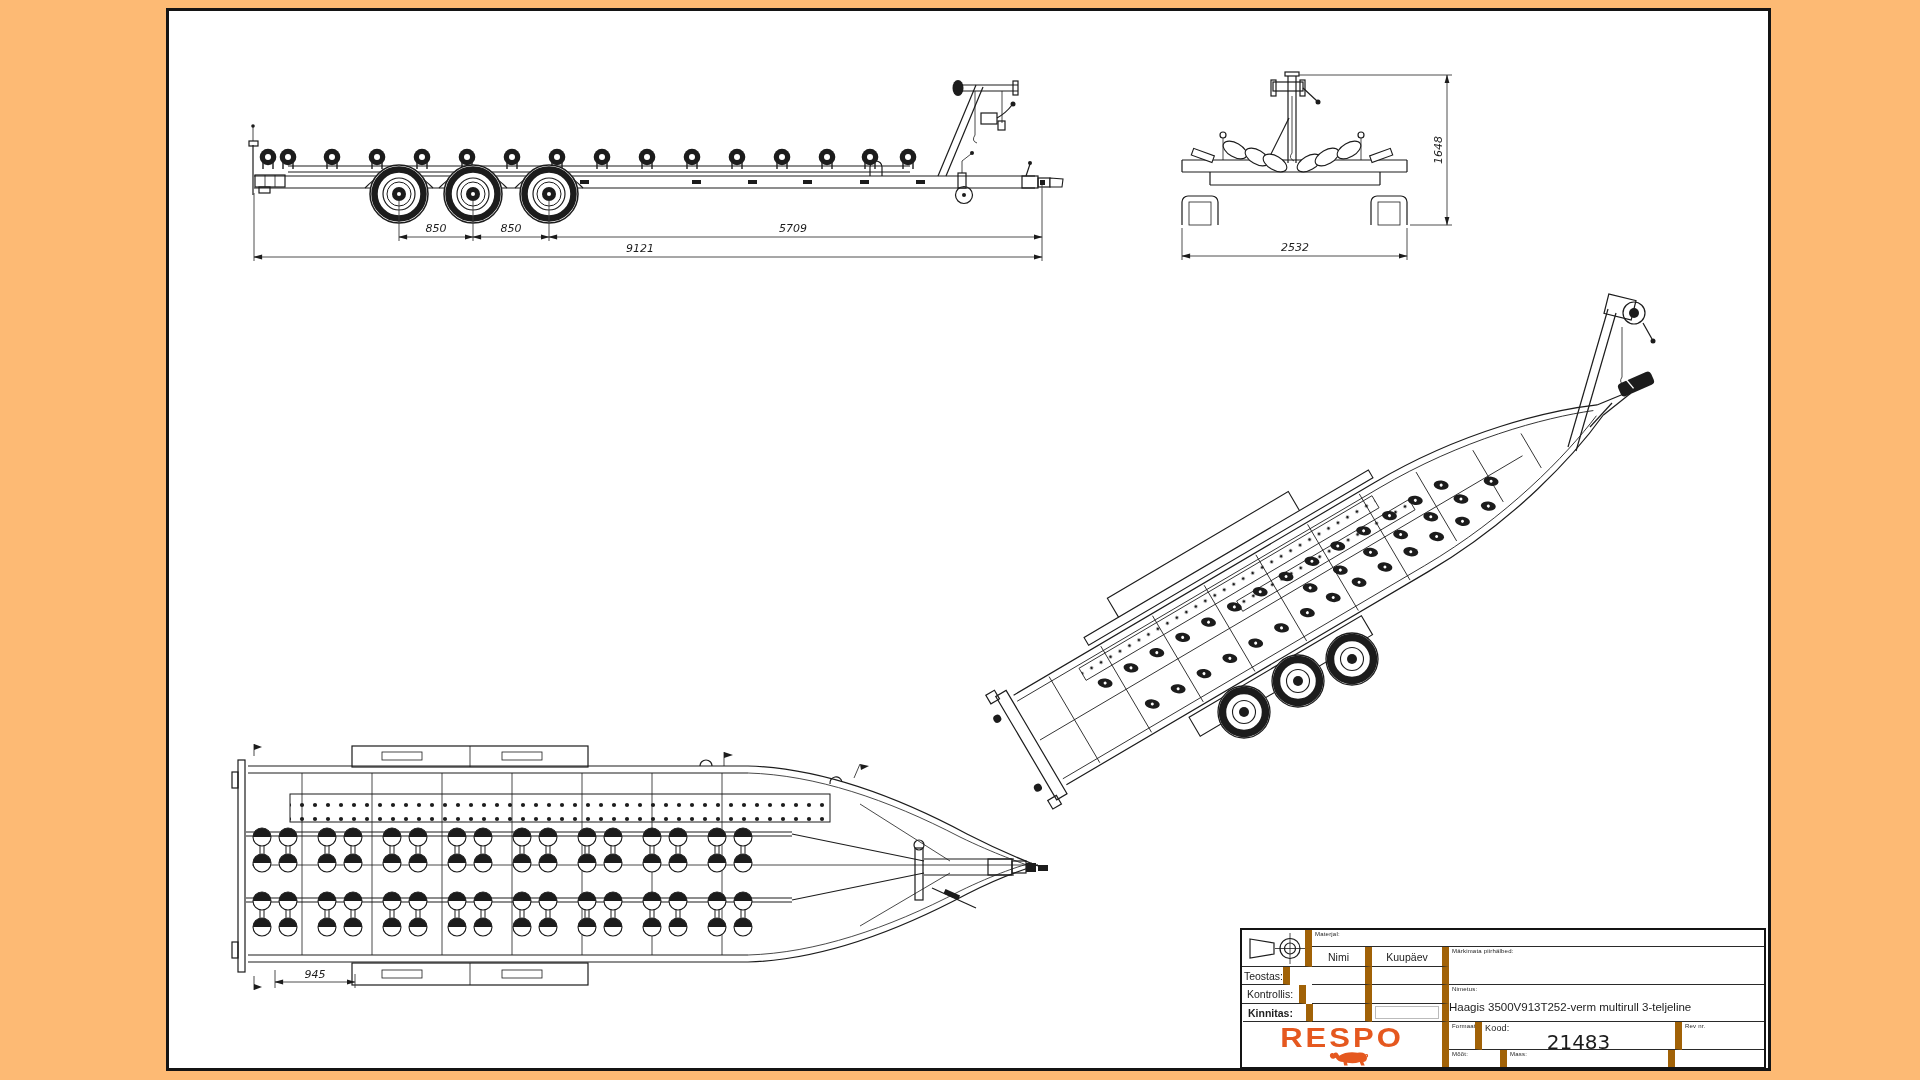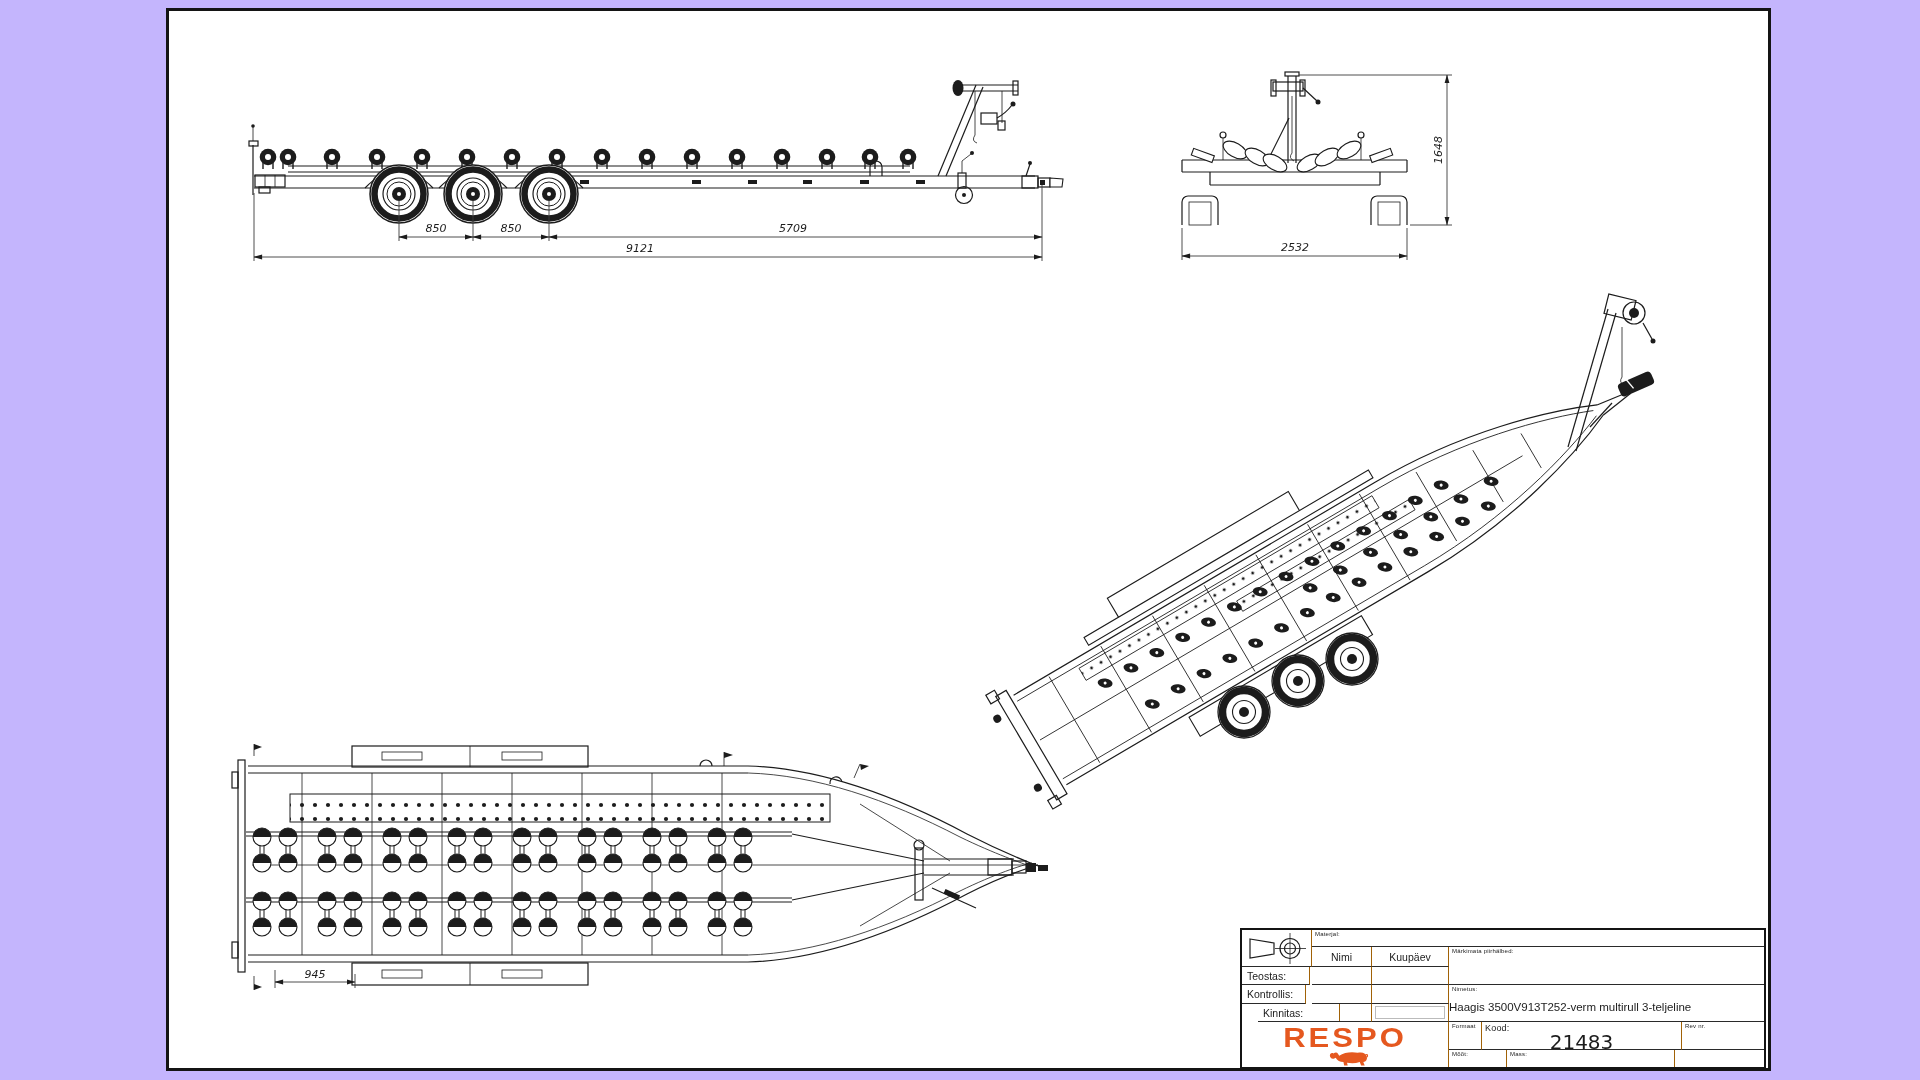--- a/index.html
+++ b/index.html
@@ -1,30 +1,30 @@
 <!DOCTYPE html>
 <html><head>
 <meta charset="utf-8">
 <style>
   html,body{margin:0;padding:0;background:#ffffff;}
-  .page{position:relative;width:1920px;height:1080px;background:#c4b5fd;overflow:hidden;
+  .page{position:relative;width:1920px;height:1080px;background:#fdba74;overflow:hidden;
         font-family:"Liberation Sans",sans-serif;color:#1c1c1c;}
   .sheet-frame{position:absolute;left:166px;top:8px;width:1599px;height:1057px;
         border:3px solid #141414;background:#ffffff;}
   svg{position:absolute;overflow:visible;}
   .ln{stroke:#1c1c1c;stroke-width:1.2;fill:none;}
   .thn{stroke:#1c1c1c;stroke-width:0.8;fill:none;}
   .fil{fill:#1c1c1c;stroke:none;}
   .wfil{fill:#ffffff;stroke:#1c1c1c;stroke-width:1.1;}
   .dim{font-family:"DejaVu Sans",sans-serif;font-size:11px;font-style:italic;fill:#1d1d1d;}
   .dimln{stroke:#3a3a3a;stroke-width:0.9;fill:none;}
   
   .tb{position:absolute;left:1240px;top:928px;width:522px;height:137px;
       border:2px solid #141414;background:#fff;font-size:10px;}
-  .cell{position:absolute;border-right:1px solid #a16207;border-bottom:1px solid #2a2a2a;
+  .cell{position:absolute;border-right:7px solid #a16207;border-bottom:1px solid #2a2a2a;
         box-sizing:border-box;overflow:hidden;}
   .microlbl{position:absolute;top:1px;left:3px;font-size:6px;color:#222;letter-spacing:0.2px;}
   .rowlbl{display:flex;align-items:center;padding-left:5px;font-size:10.5px;}
   .hdrlbl{display:flex;align-items:center;justify-content:center;font-size:10.5px;}
   .nimetus-val{position:absolute;left:0;right:0;top:16px;text-align:left;font-size:11.5px;}
   .kood-val{position:absolute;left:0;right:0;top:8px;text-align:center;font-size:20px;
             font-family:"DejaVu Sans",sans-serif;}
   .logo-word{position:absolute;left:0;right:0;top:-2px;text-align:center;
              font-size:31px;font-weight:bold;letter-spacing:3px;color:#e5581f;
              font-family:"Liberation Sans",sans-serif;transform:scaleY(0.92);}
@@ -459,31 +459,31 @@
       <span>Nimi</span>
     </div>
     <div class="cell hdrlbl" style="left:130px;top:17px;width:77px;height:20px;">
       <span>Kuupäev</span>
     </div>
 
     <div class="cell" style="left:207px;top:17px;width:315px;height:38px;border-right:none;">
       <span class="microlbl">Märkimata piirhälbed:</span>
     </div>
 
-    <div class="cell rowlbl" style="left:0;top:37px;width:68px;height:18px;">
+    <div class="cell rowlbl" style="left:0;top:37px;width:48px;height:18px;justify-content:flex-end;">
       <span>Teostas:</span>
     </div>
     <div class="cell" style="left:70px;top:37px;width:60px;height:18px;"></div>
     <div class="cell" style="left:130px;top:37px;width:77px;height:18px;"></div>
     <div class="cell rowlbl" style="left:0;top:55px;width:64px;height:19px;">
       <span>Kontrollis:</span>
     </div>
     <div class="cell" style="left:70px;top:55px;width:60px;height:19px;"></div>
     <div class="cell" style="left:130px;top:55px;width:77px;height:19px;"></div>
-    <div class="cell rowlbl" style="left:16px;top:74px;width:82px;height:18px;">
+    <div class="cell rowlbl" style="left:1px;top:74px;width:70px;height:18px;font-weight:bold;">
       <span>Kinnitas:</span>
     </div>
     <div class="cell" style="left:70px;top:74px;width:60px;height:18px;"></div>
     <div class="cell" style="left:130px;top:74px;width:77px;height:18px;">
       <div class="inset-box"></div>
     </div>
 
     <div class="cell" style="left:207px;top:55px;width:315px;height:37px;border-right:none;">
       <span class="microlbl">Nimetus:</span>
       <div class="nimetus-val">Haagis 3500V913T252-verm multirull 3-teljeline</div>

